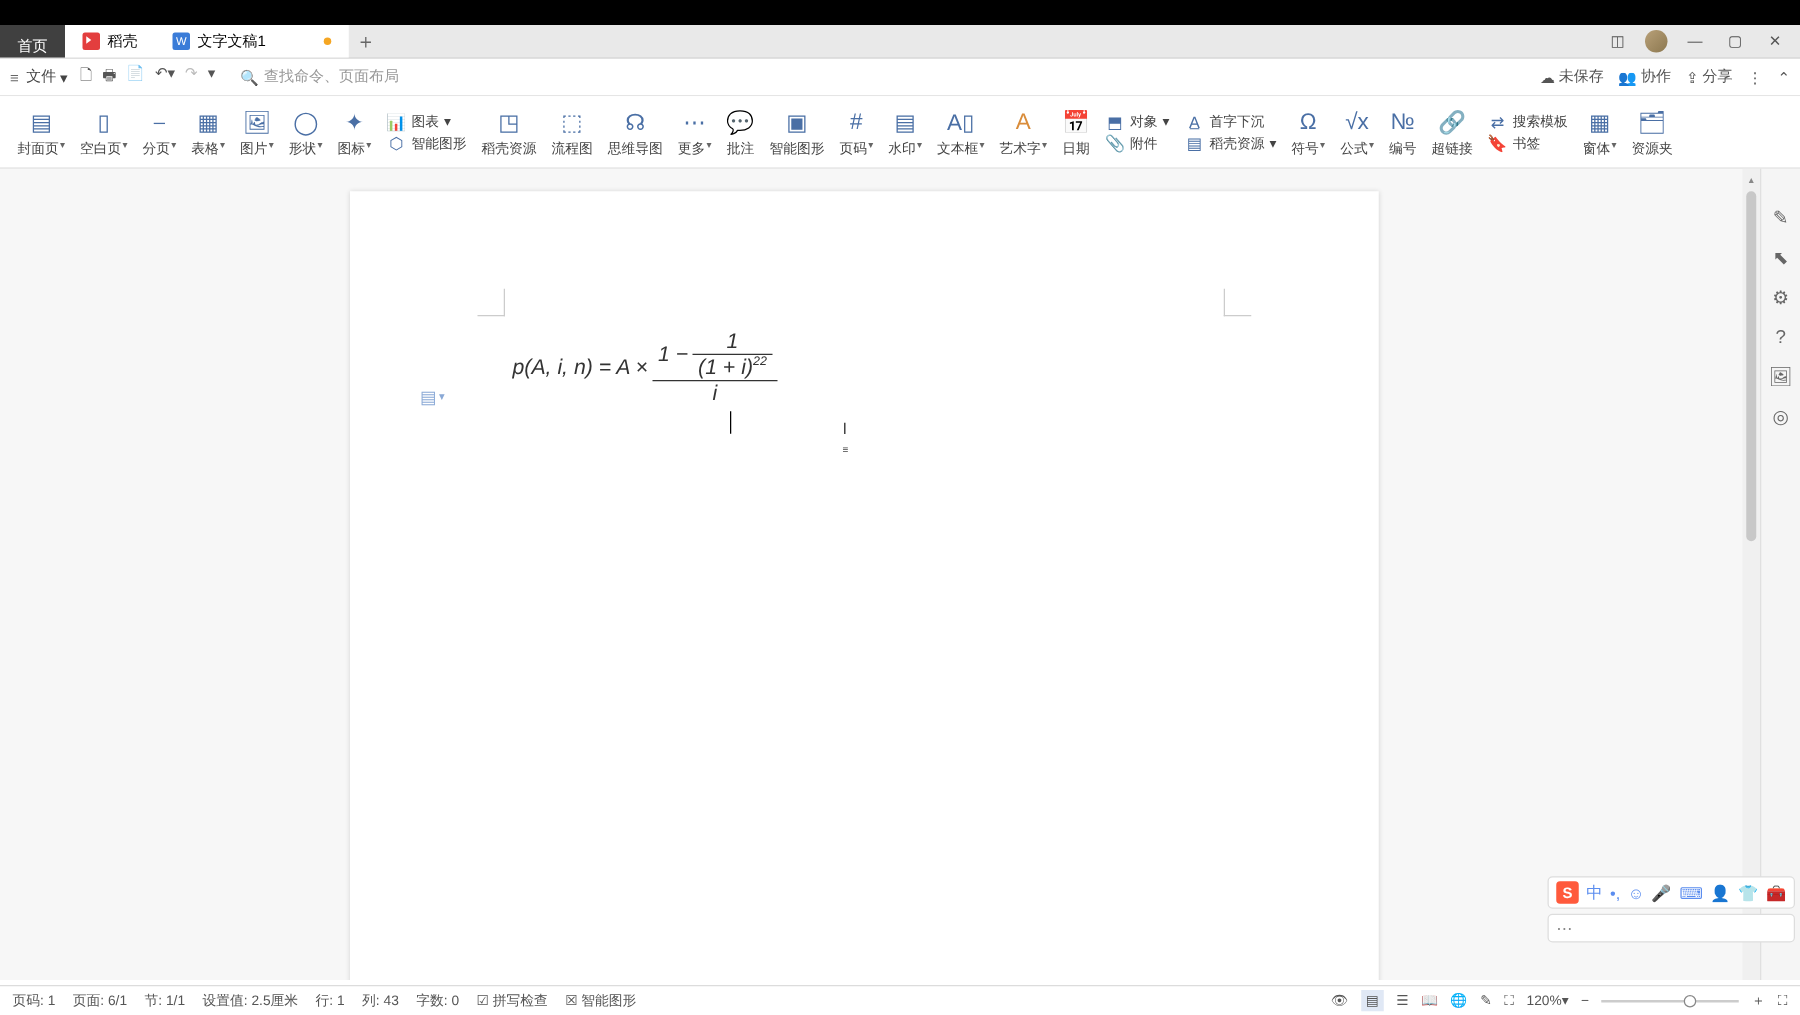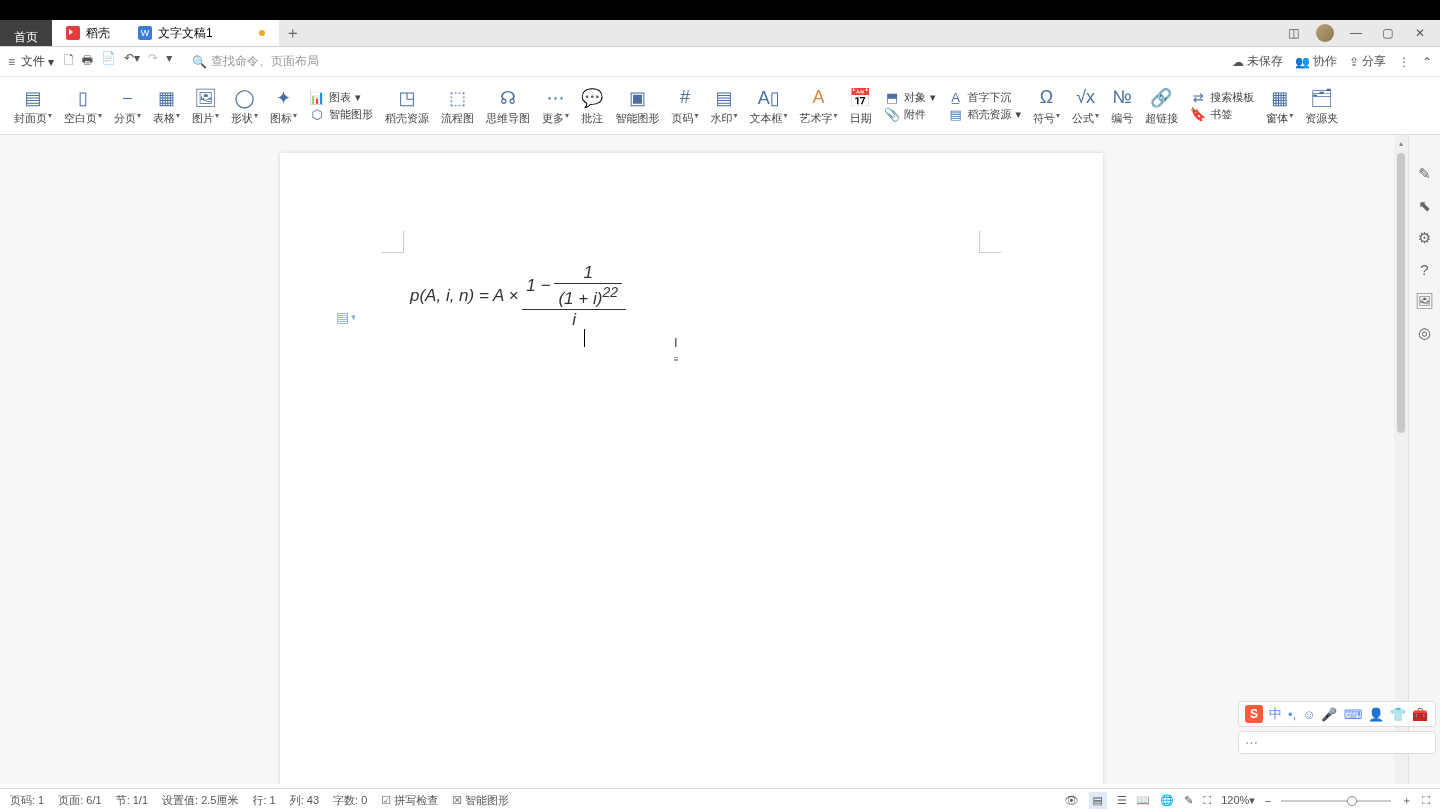--- a/index.html
+++ b/index.html
@@ -343,21 +343,21 @@
     <div class="margin-mark margin-tr"></div>
     <div class="handle">▤<span style="font-size:9px">▾</span></div>
     <div class="formula">
       <span>p(A, i, n) = A ×</span>
       <span class="frac">
         <span class="num" style="display:flex;align-items:center;gap:4px">
           <span>1 −</span>
           <span class="frac">
             <span class="num">1</span>
             <span class="bar"></span>
-            <span class="den"><span>(1 + i)</span><sup style="font-size:14px">22</sup></span>
+            <span class="den"><span>(1 + i)</span><sup style="font-size:10px">22</sup></span>
           </span>
         </span>
         <span class="bar"></span>
         <span class="den">i</span>
       </span>
     </div>
     <div class="cursor"></div>
     <div class="ibeam">I<br><span style="font-size:8px">≡</span></div>
   </div>
 </div>

